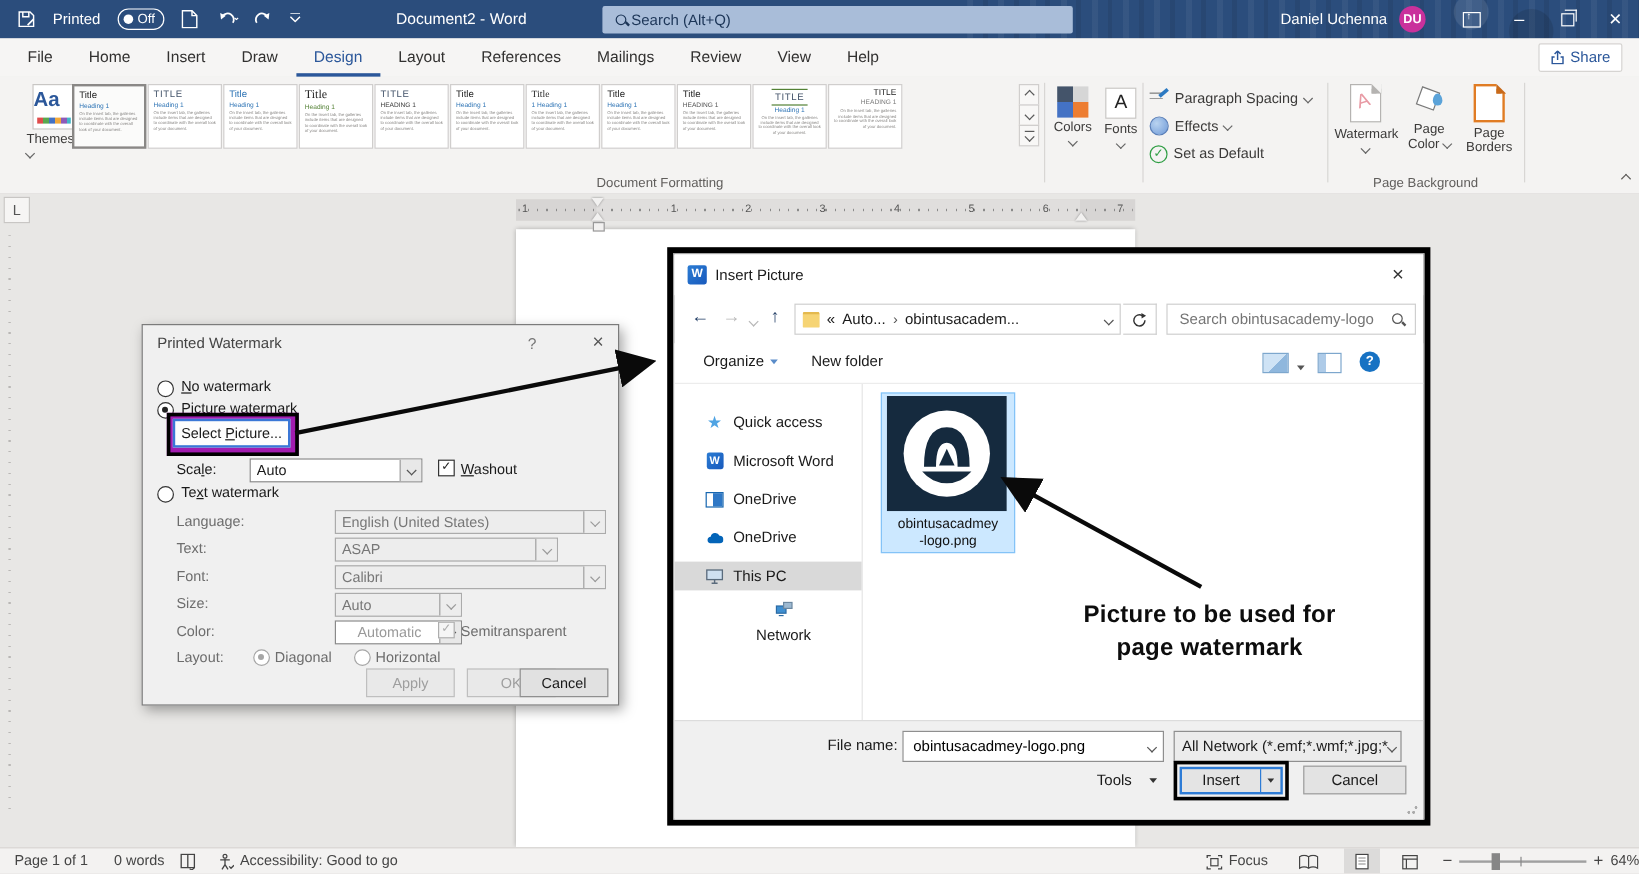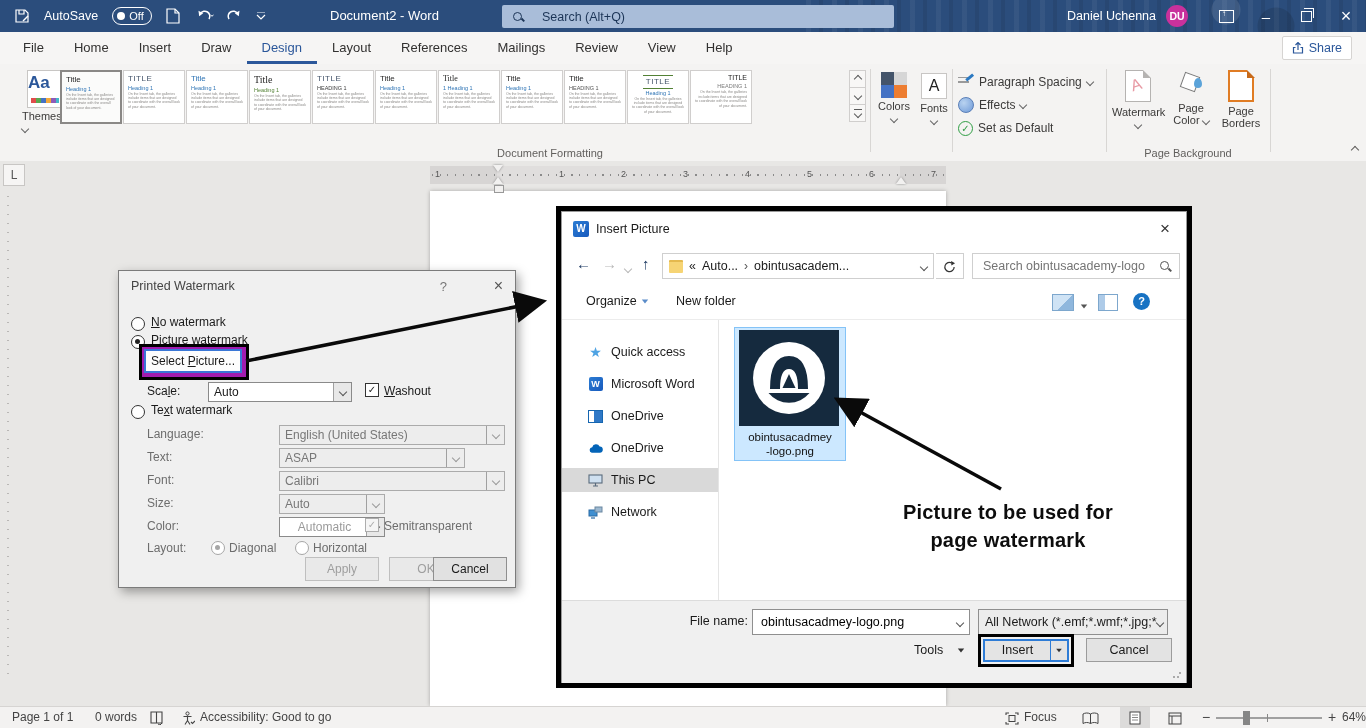--- a/index.html
+++ b/index.html
@@ -14,21 +14,21 @@
   #tb-decor{position:absolute;right:0;top:0;width:560px;height:32px;
     background:
       radial-gradient(circle at 420px 10px, rgba(255,255,255,.10) 0 14px, transparent 15px),
       radial-gradient(circle at 470px 26px, rgba(0,0,0,.12) 0 18px, transparent 19px),
       repeating-linear-gradient(90deg, rgba(255,255,255,.05) 0 5px, transparent 5px 13px, rgba(0,0,0,.08) 13px 17px, transparent 17px 26px);}
   #qat{position:absolute;left:14px;top:0;height:32px;display:flex;align-items:center;gap:14px;font-size:12.5px;}
   .tbico{width:16px;height:16px;display:inline-block;}
   #autosave-pill{display:flex;align-items:center;gap:4px;border:1px solid #fff;border-radius:9px;height:16px;padding:0 7px 0 4px;font-size:11px;}
   #autosave-dot{width:8px;height:8px;border-radius:50%;background:#fff;}
   #doc-title{position:absolute;left:330px;top:0;height:32px;line-height:32px;font-size:13px;color:#fff;}
-  #tb-search{position:absolute;left:502px;top:5px;width:372px;height:23px;background:#a9bdd9;border-radius:2px;display:flex;align-items:center;gap:16px;padding:0 10px;color:#1c3557;font-size:12.5px;}
+  #tb-search{position:absolute;left:502px;top:5px;width:372px;height:23px;background:#a9bdd9;border-radius:2px;display:flex;align-items:center;gap:0;padding:0 10px;color:#1c3557;font-size:12.5px;}
   #tb-search input{border:none;outline:none;background:transparent;font:inherit;color:#1c3557;width:300px;}
   #tb-search input::placeholder{color:#1c3557;opacity:1;}
   .mag{position:relative;width:12px;height:12px;display:inline-block;}
   .mag::before{content:"";position:absolute;left:1px;top:1px;width:7px;height:7px;border:1.4px solid currentColor;border-radius:50%;}
   .mag::after{content:"";position:absolute;left:8.5px;top:8.5px;width:4px;height:1.5px;background:currentColor;transform:rotate(45deg);}
   #tb-right{position:absolute;right:0;top:0;height:32px;display:flex;align-items:center;}
   #user-name{font-size:12.5px;margin-right:10px;}
   #avatar{width:22px;height:22px;border-radius:50%;background:#c9319c;color:#fff;font-size:10.5px;font-weight:bold;display:flex;align-items:center;justify-content:center;margin-right:18px;}
   .winbtn{width:40px;height:32px;display:flex;align-items:center;justify-content:center;font-size:15px;color:#fff;}
   #ribbonopts{position:relative;width:13px;height:11px;border:1.2px solid #fff;}
@@ -207,21 +207,21 @@
   <div id="titlebar">
     <div id="tb-decor"></div>
     <div id="qat">
       <span class="tbico">
         <svg width="16" height="16" viewBox="0 0 16 16">
             <path d="M2 2 h9 l3 3 v9 h-12 z" fill="none" stroke="#fff" stroke-width="1.2"></path>
             <path d="M5 2 v4 h5 v-4" fill="none" stroke="#fff" stroke-width="1.2"></path>
             <path d="M9 13 l5 -5" stroke="#fff" stroke-width="1.4"></path>
           </svg>
       </span>
-      <span>AutoSave</span>
+      <span>Printed</span>
       <span id="autosave-pill">
         <span id="autosave-dot"></span>
         <span>Off</span>
       </span>
       <span class="tbico">
         <svg width="14" height="16" viewBox="0 0 14 16">
             <path d="M1 1 h8 l4 4 v10 h-12 z" fill="none" stroke="#fff" stroke-width="1.2"></path>
             <path d="M9 1 v4 h4" fill="none" stroke="#fff" stroke-width="1.2"></path>
           </svg>
       </span>
@@ -592,21 +592,21 @@
             </div>
             <div class="side-item sel" style="top: 148px;">
               <span class="fic">
                 <svg width="15" height="13" viewBox="0 0 15 13">
                   <rect x="1" y="1" width="13" height="8" fill="#cfe0f0" stroke="#5a6b7c" stroke-width="1.1"></rect>
                   <path d="M5 12 h5 M7.5 9 v3" stroke="#5a6b7c" stroke-width="1.2"></path>
                 </svg>
               </span>
               <span>This PC</span>
             </div>
-            <div class="side-item" style="top: 180px;">
+            <div class="side-item" style="top: 180px; flex-direction: column;">
               <span class="fic">
                 <svg width="15" height="13" viewBox="0 0 15 13">
                   <rect x="1" y="4" width="8" height="6" fill="#3f8fd1" stroke="#2b6aa3" stroke-width="1"></rect>
                   <rect x="7" y="1" width="7" height="5" fill="#9db9d1" stroke="#6b87a0" stroke-width="1"></rect>
                   <path d="M3 12 h4" stroke="#2b6aa3" stroke-width="1.2"></path>
                 </svg>
               </span>
               <span>Network</span>
             </div>
           </div>

